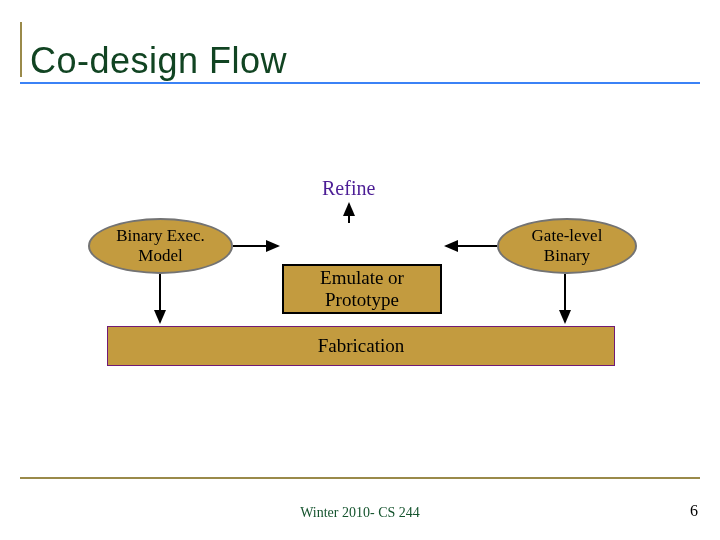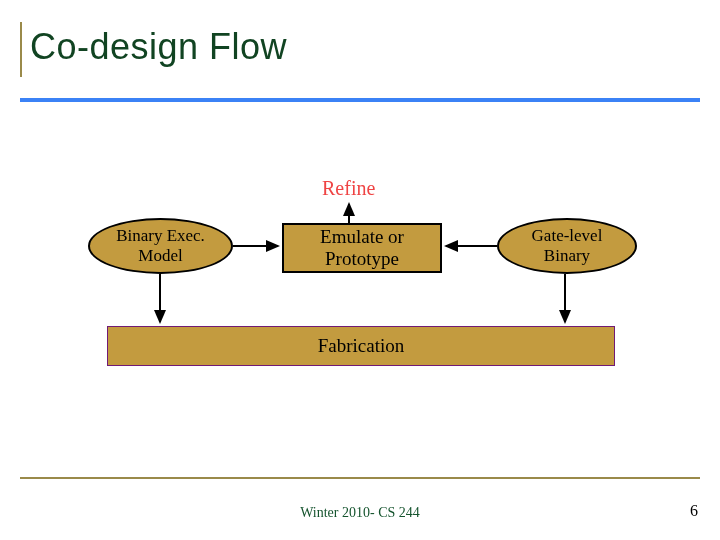--- a/index.html
+++ b/index.html
@@ -2,51 +2,50 @@
 <html><head>
 <meta charset="utf-8">
 <style>
   * { box-sizing: border-box; margin: 0; padding: 0; }
   html, body { width: 720px; height: 540px; background: #fff; font-family: Georgia, 'Times New Roman', serif; position: relative; }
   
   .slide { width: 720px; height: 540px; position: relative; }
   
   .title-bar {
     position: absolute;
-    top: 22px; left: 20px;
+    top: 36px; left: 20px;
     width: 680px;
-    border-bottom: 4px solid #3b82f6;
-    padding-bottom: 30px;
+    border-bottom: 2px solid #3b82f6;
   }
   .title-text {
     font-size: 36px;
     color: #114422;
     font-family: Arial, Helvetica, sans-serif;
     letter-spacing: 0.5px;
   }
   .title-left-rule {
     position: absolute;
     left: 20px;
     top: 22px;
     width: 2px;
     height: 55px;
     background: #9a8a4a;
   }
   .title-content { padding-left: 10px; padding-top: 4px; }
   
   .refine-label {
     position: absolute;
     font-size: 20px;
-    color: #ef4444;
+    color: #4c1d95;
     font-family: 'Times New Roman', serif;
   }
   
   .ellipse-box {
     position: absolute;
-    border: 2px solid #000000;
+    border: 2px solid #737373;
     border-radius: 50%;
     background: #c39b3f;
     display: flex;
     align-items: center;
     justify-content: center;
     text-align: center;
     font-size: 17px;
     line-height: 1.15;
     font-family: 'Times New Roman', serif;
   }
@@ -55,20 +54,21 @@
     position: absolute;
     border: 2px solid #000;
     background: #c39b3f;
     display: flex;
     align-items: center;
     justify-content: center;
     text-align: center;
     font-size: 19px;
     line-height: 1.15;
     font-family: 'Times New Roman', serif;
+    margin-top: 41px;
   }
   
   .fab-box {
     position: absolute;
     border: 1px solid #701a75;
     background: #c39b3f;
     display: flex;
     align-items: center;
     justify-content: center;
     text-align: center;

